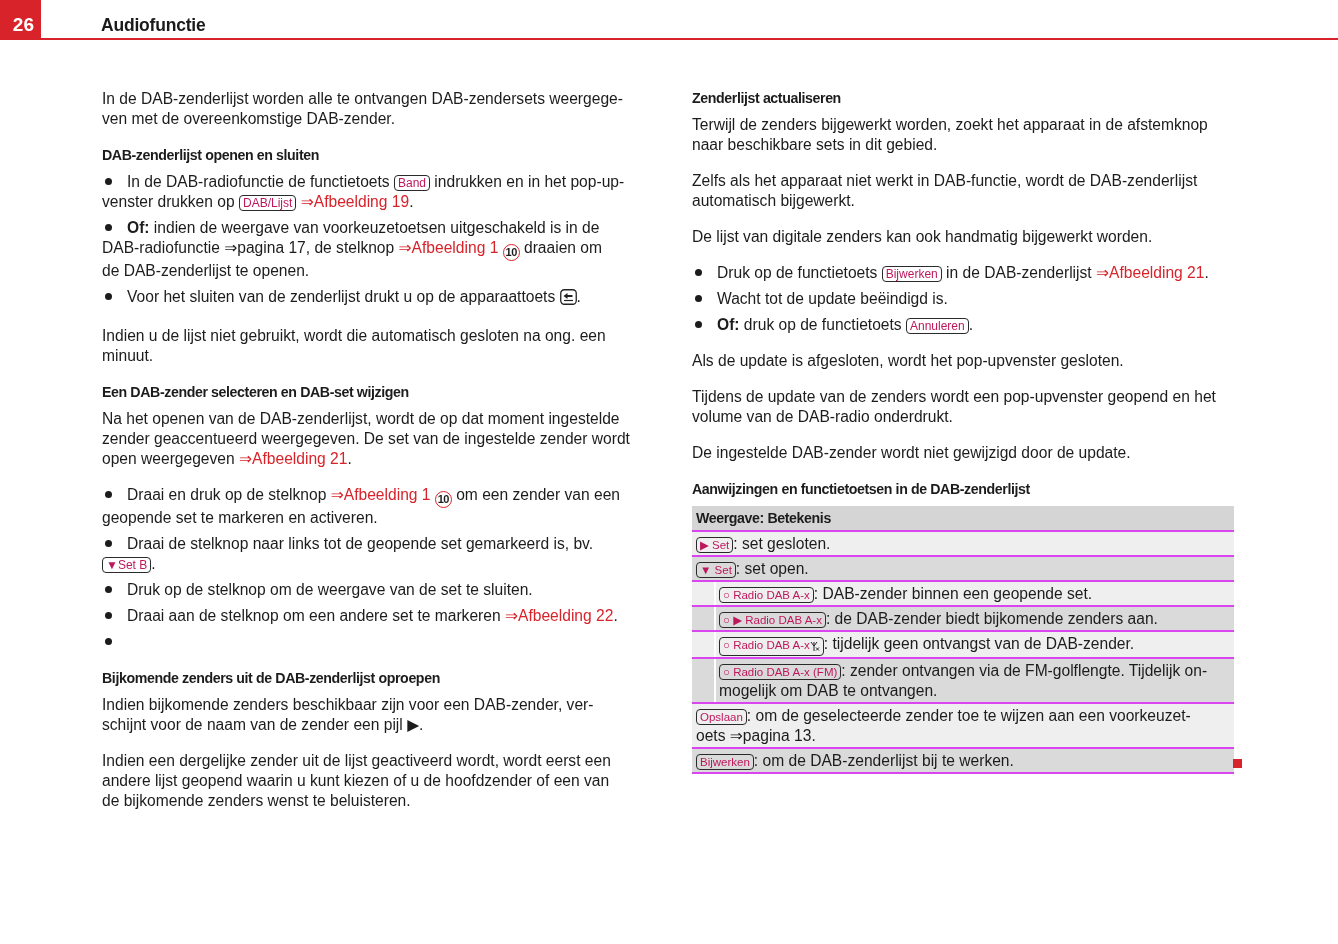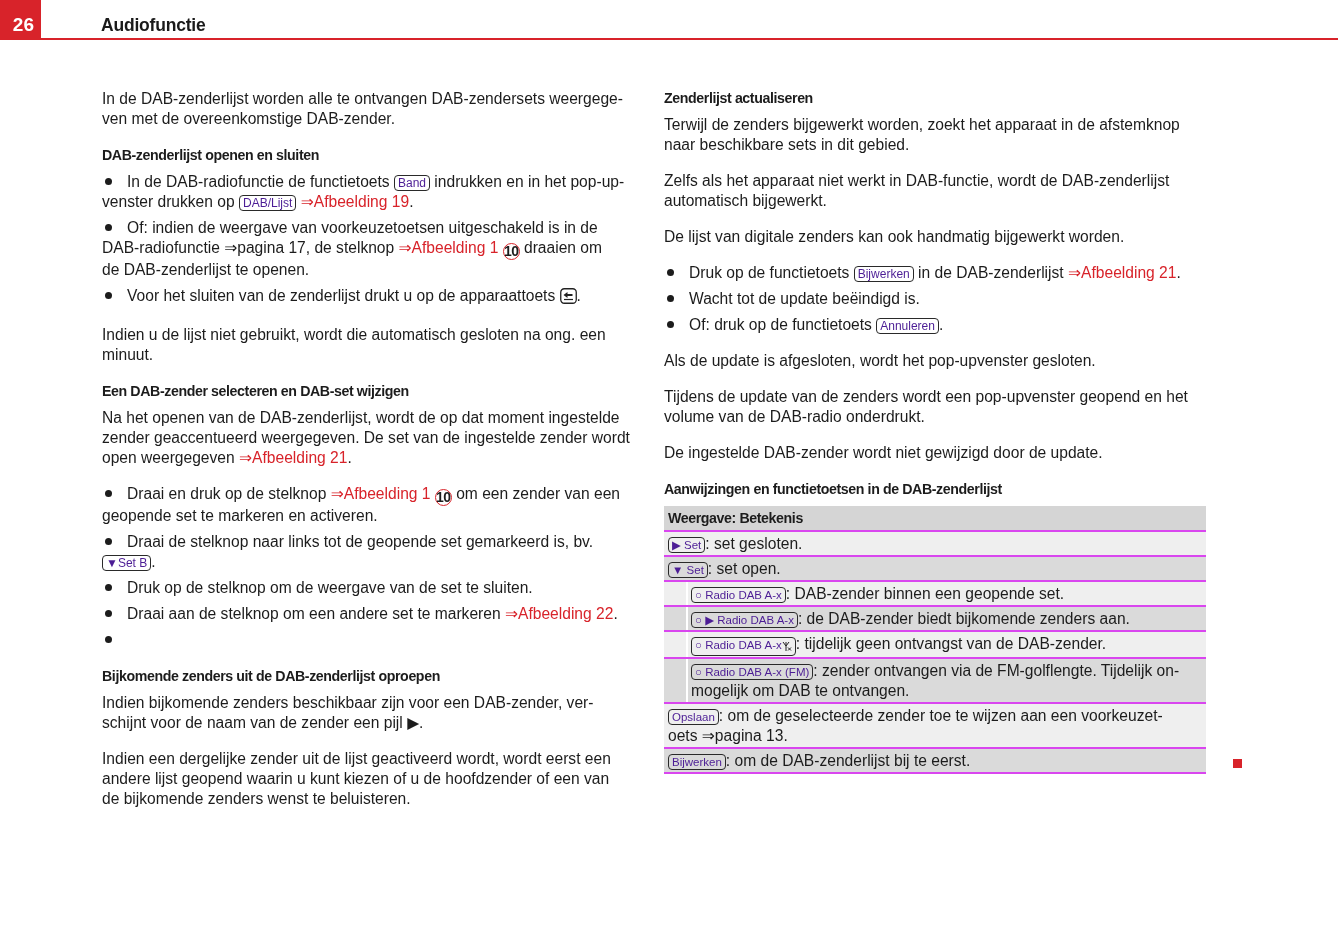--- a/index.html
+++ b/index.html
@@ -8,38 +8,38 @@
     background:#ffffff; color:#1c1c1c;
     font-family:"Liberation Sans", sans-serif;
   }
   .hdr-box { position:absolute; left:0; top:0; width:41px; height:38px; background:#d8232a; }
   .hdr-num { position:absolute; right:7px; top:14px; color:#ffffff; font-weight:bold; font-size:19px; line-height:22px; }
   .hdr-title { position:absolute; left:101px; top:14px; font-size:17.5px; font-weight:bold; line-height:22px; letter-spacing:-0.2px; color:#1a1a1a; }
   .hdr-line { position:absolute; left:0; top:38px; width:1338px; height:2px; background:#d8232a; }
 
   .col { position:absolute; width:570px; }
   .col-left { left:102px; top:89px; }
-  .col-right { left:664px; top:88px; }
+  .col-right { left:692px; top:88px; }
 
   .p { margin:0 0 16px; font-size:15.6px; line-height:20px; white-space:pre; }
   .h { margin:0 0 7px; font-size:14.2px; font-weight:bold; line-height:20px; letter-spacing:-0.4px; white-space:pre; }
   .ul { margin:0 0 16px; }
   .li { font-size:15.6px; line-height:20px; white-space:pre; margin-bottom:6px; }
   .li:last-child { margin-bottom:0; }
   .dot { display:inline-block; width:7px; height:7px; border-radius:50%; background:#1c1c1c; margin:0 15px 0 3px; vertical-align:2px; }
-  .b { font-weight:normal; }
+  .b { font-weight:bold; }
   .lnk { color:#d8232a; cursor:pointer; }
   .key {
     display:inline-block; border:1px solid #2a2a2a; border-radius:4px;
-    font-size:12px; line-height:14px; padding:0 3px; white-space:pre; color:#4c1d95;
+    font-size:12px; line-height:14px; padding:0 3px; white-space:pre; color:#be185d;
   }
   .tkey { font-size:11.5px; }
   .circ {
     display:inline-block; width:15px; height:15px; border:1.5px solid #d8232a; border-radius:50%;
-    font-size:14px; font-weight:bold; line-height:15px; text-align:center; vertical-align:-3px;
+    font-size:11px; font-weight:bold; line-height:15px; text-align:center; vertical-align:-3px;
     letter-spacing:-0.5px; color:#1c1c1c;
   }
   .icon-inline { display:inline-block; vertical-align:-3px; }
 
   .tbl { width:542px; margin-top:1px; }
   .tr { display:flex; border-bottom:2px solid #d946ef; }
   .tr.hd { background:#d5d5d5; height:24px; }
   .hd-cell { padding-left:4px; font-size:14.2px; font-weight:bold; letter-spacing:-0.4px; line-height:24px; white-space:pre; }
   .light { background:#efefef; }
   .dark { background:#dadada; }
@@ -158,18 +158,18 @@
         <div class="cell"><span class="key tkey">○ Radio DAB A-x (FM)</span><span>: zender ontvangen via de FM-golflengte. Tijdelijk on-
 mogelijk om DAB te ontvangen.</span></div>
       </div>
 
     <div class="tr light">
         <div class="cell"><span class="key tkey">Opslaan</span><span>: om de geselecteerde zender toe te wijzen aan een voorkeuzet-
 oets ⇒pagina 13.</span></div>
       </div>
 
     <div class="tr dark">
-        <div class="cell"><span class="key tkey">Bijwerken</span><span>: om de DAB-zenderlijst bij te eerst.</span></div>
+        <div class="cell"><span class="key tkey">Bijwerken</span><span>: om de DAB-zenderlijst bij te werken.</span></div>
       </div>
   </div>
 </div>
 
 <div class="end-mark"></div>
 
 </body></html>

